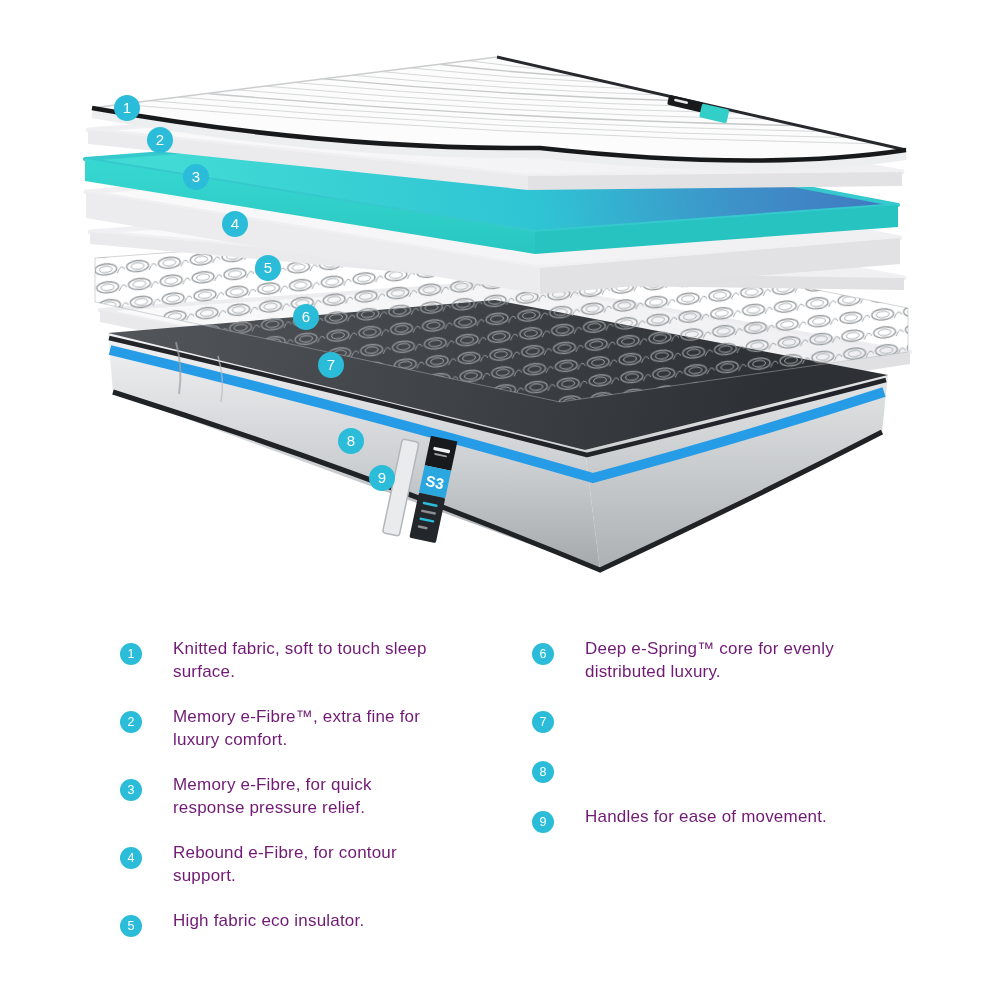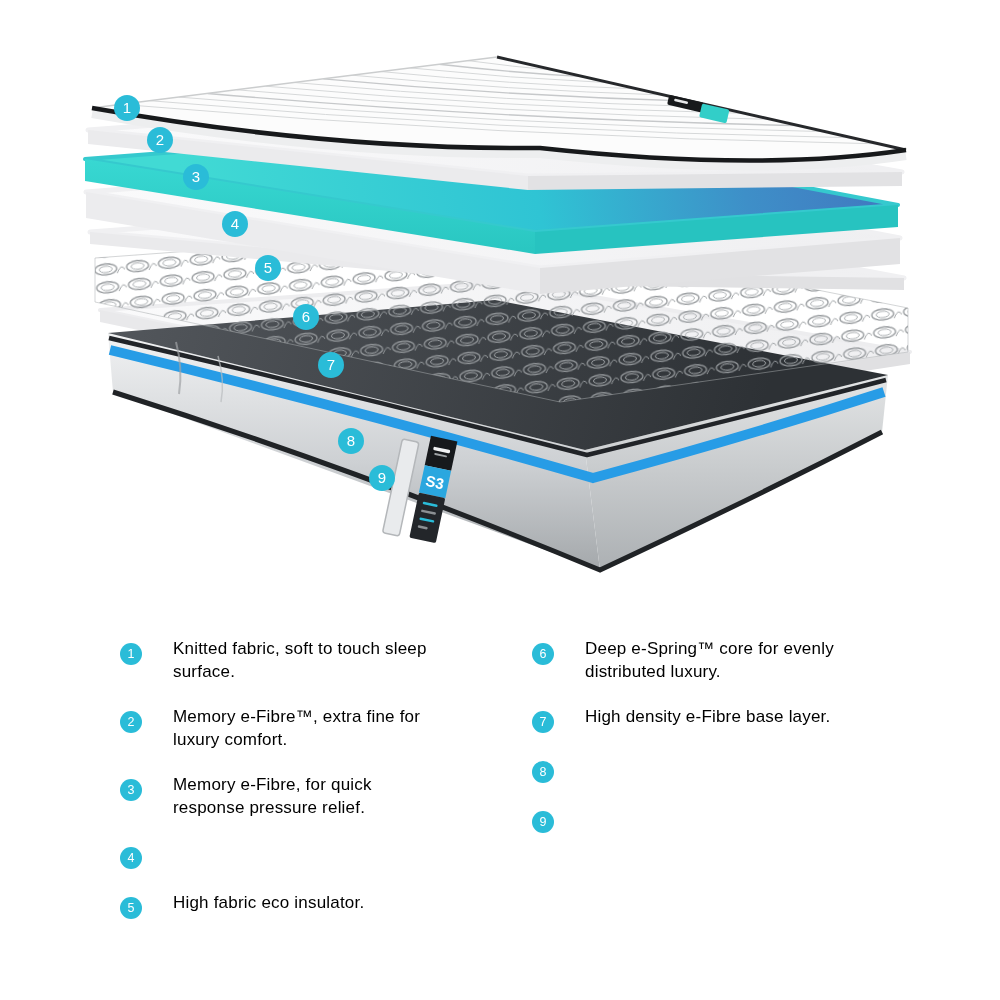--- a/index.html
+++ b/index.html
@@ -15,21 +15,21 @@
   .col-1{left:120px;width:360px;}
   .col-2{left:532px;width:380px;}
   .item{display:flex;align-items:flex-start;margin:0 0 22px 0;}
   .badge{
     flex:0 0 22px;width:22px;height:22px;border-radius:50%;
     background:#2ABCD8;color:#ffffff;font-size:12.5px;line-height:22px;
     text-align:center;margin:6px 31px 0 0;font-weight:400;
   }
   .txt{
     margin:0;white-space:pre-line;font-size:17px;line-height:23px;
-    color:#000000;letter-spacing:.2px;
+    color:#701a75;letter-spacing:.2px;
   }
   .dbadge-circle{fill:#2ABCD8;}
   .dbadge-num{fill:#ffffff;font-size:15px;font-weight:500;}
 </style>
 </head>
 <body>
 
 <div class="stage">
 
   <svg width="1000" height="618" viewBox="0 0 1000 618">
@@ -219,37 +219,39 @@
         <p class="txt">Memory e-Fibre™, extra fine for
 luxury comfort.</p>
       </div>
       <div class="item">
         <span class="badge">3</span>
         <p class="txt">Memory e-Fibre, for quick
 response pressure relief.</p>
       </div>
       <div class="item">
         <span class="badge">4</span>
+        <p class="txt">Rebound e-Fibre, for contour
+support.</p>
       </div>
       <div class="item">
         <span class="badge">5</span>
         <p class="txt">High fabric eco insulator.</p>
       </div>
     </div>
     <div class="col col-2">
       <div class="item">
         <span class="badge">6</span>
         <p class="txt">Deep e-Spring™ core for evenly
 distributed luxury.</p>
       </div>
       <div class="item">
         <span class="badge">7</span>
-        <p class="txt">High density e-Fibre base layer.</p>
       </div>
       <div class="item">
         <span class="badge">8</span>
       </div>
       <div class="item">
         <span class="badge">9</span>
+        <p class="txt">Handles for ease of movement.</p>
       </div>
     </div>
   </div>
 </div>
 
 </body></html>

